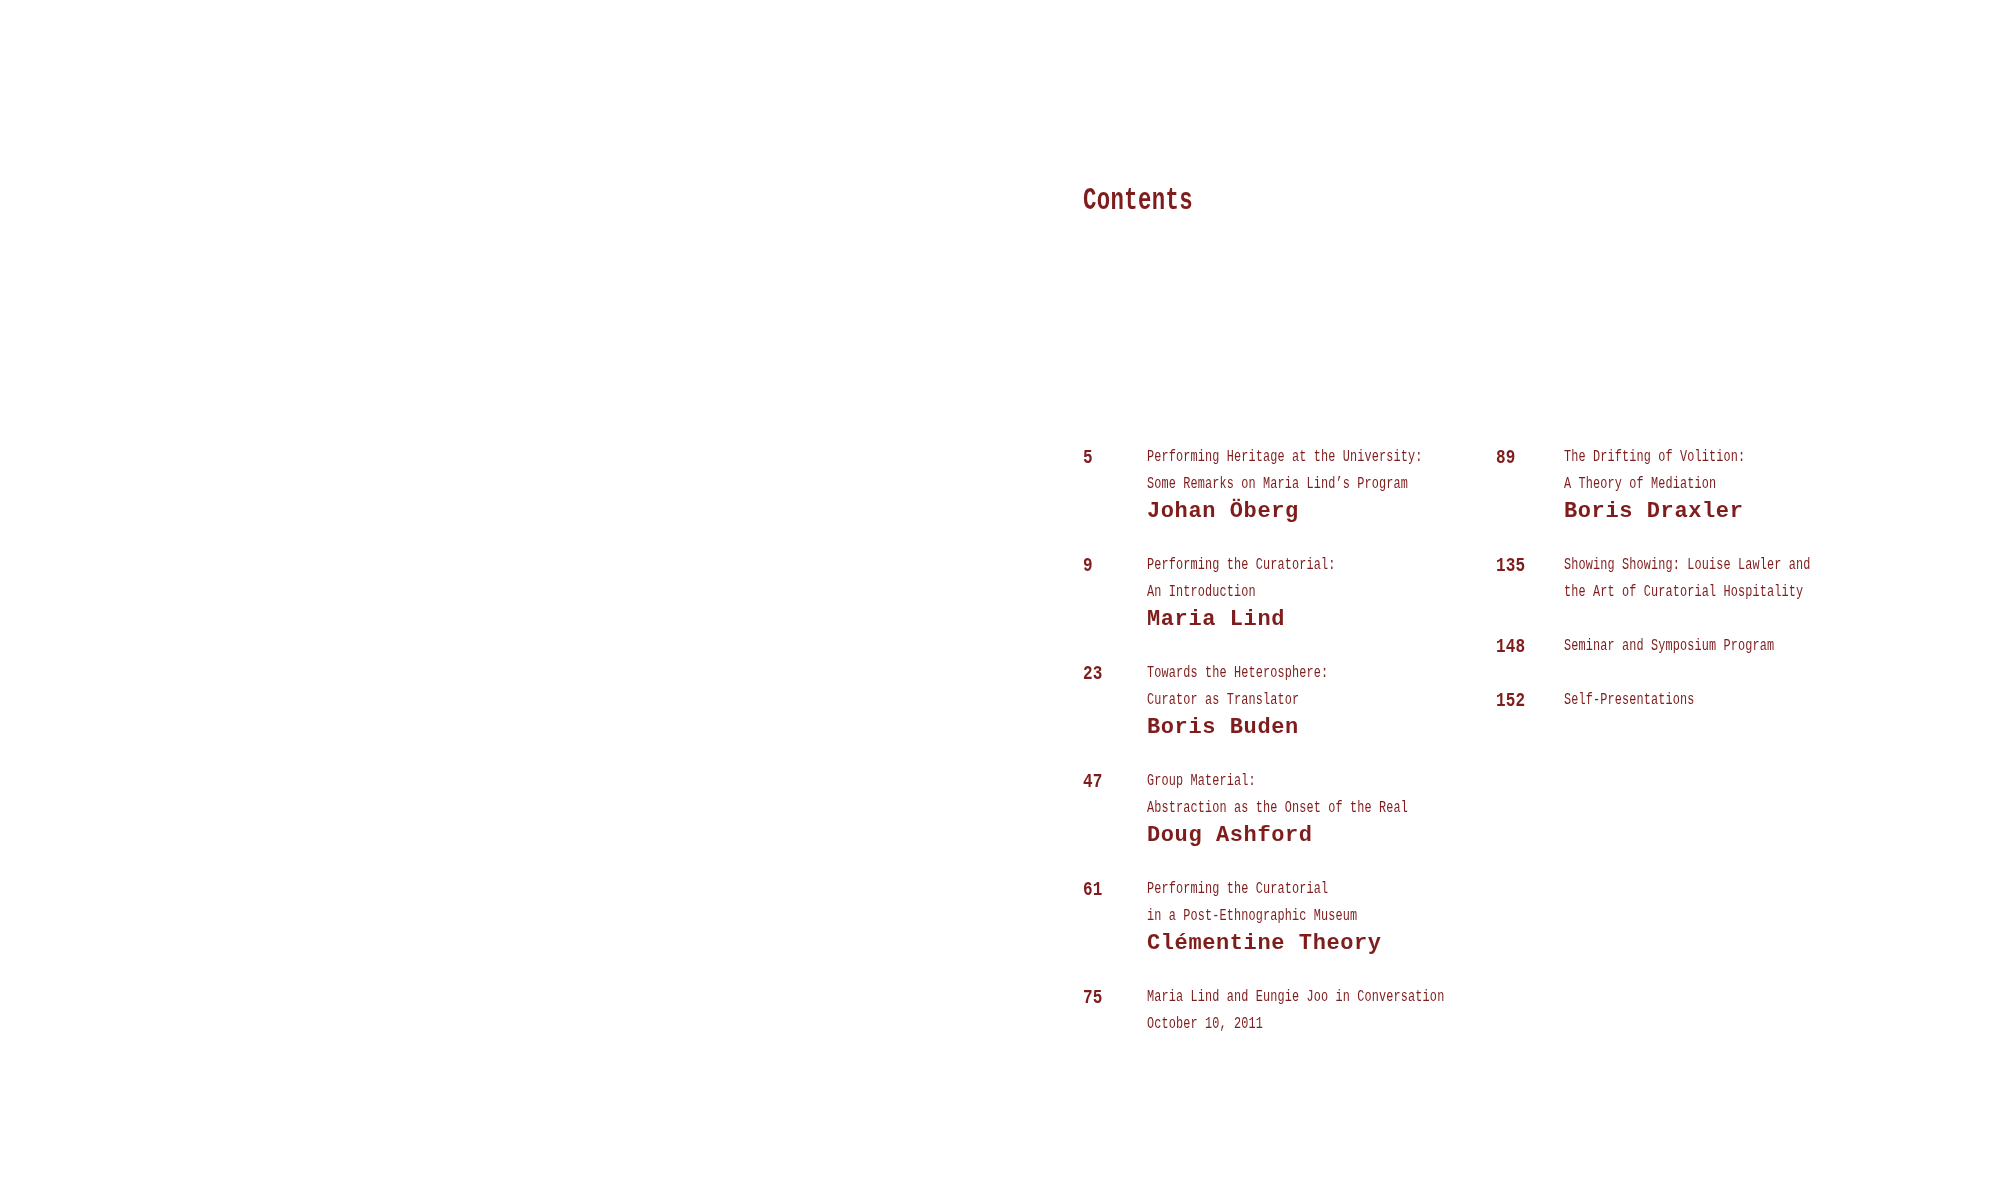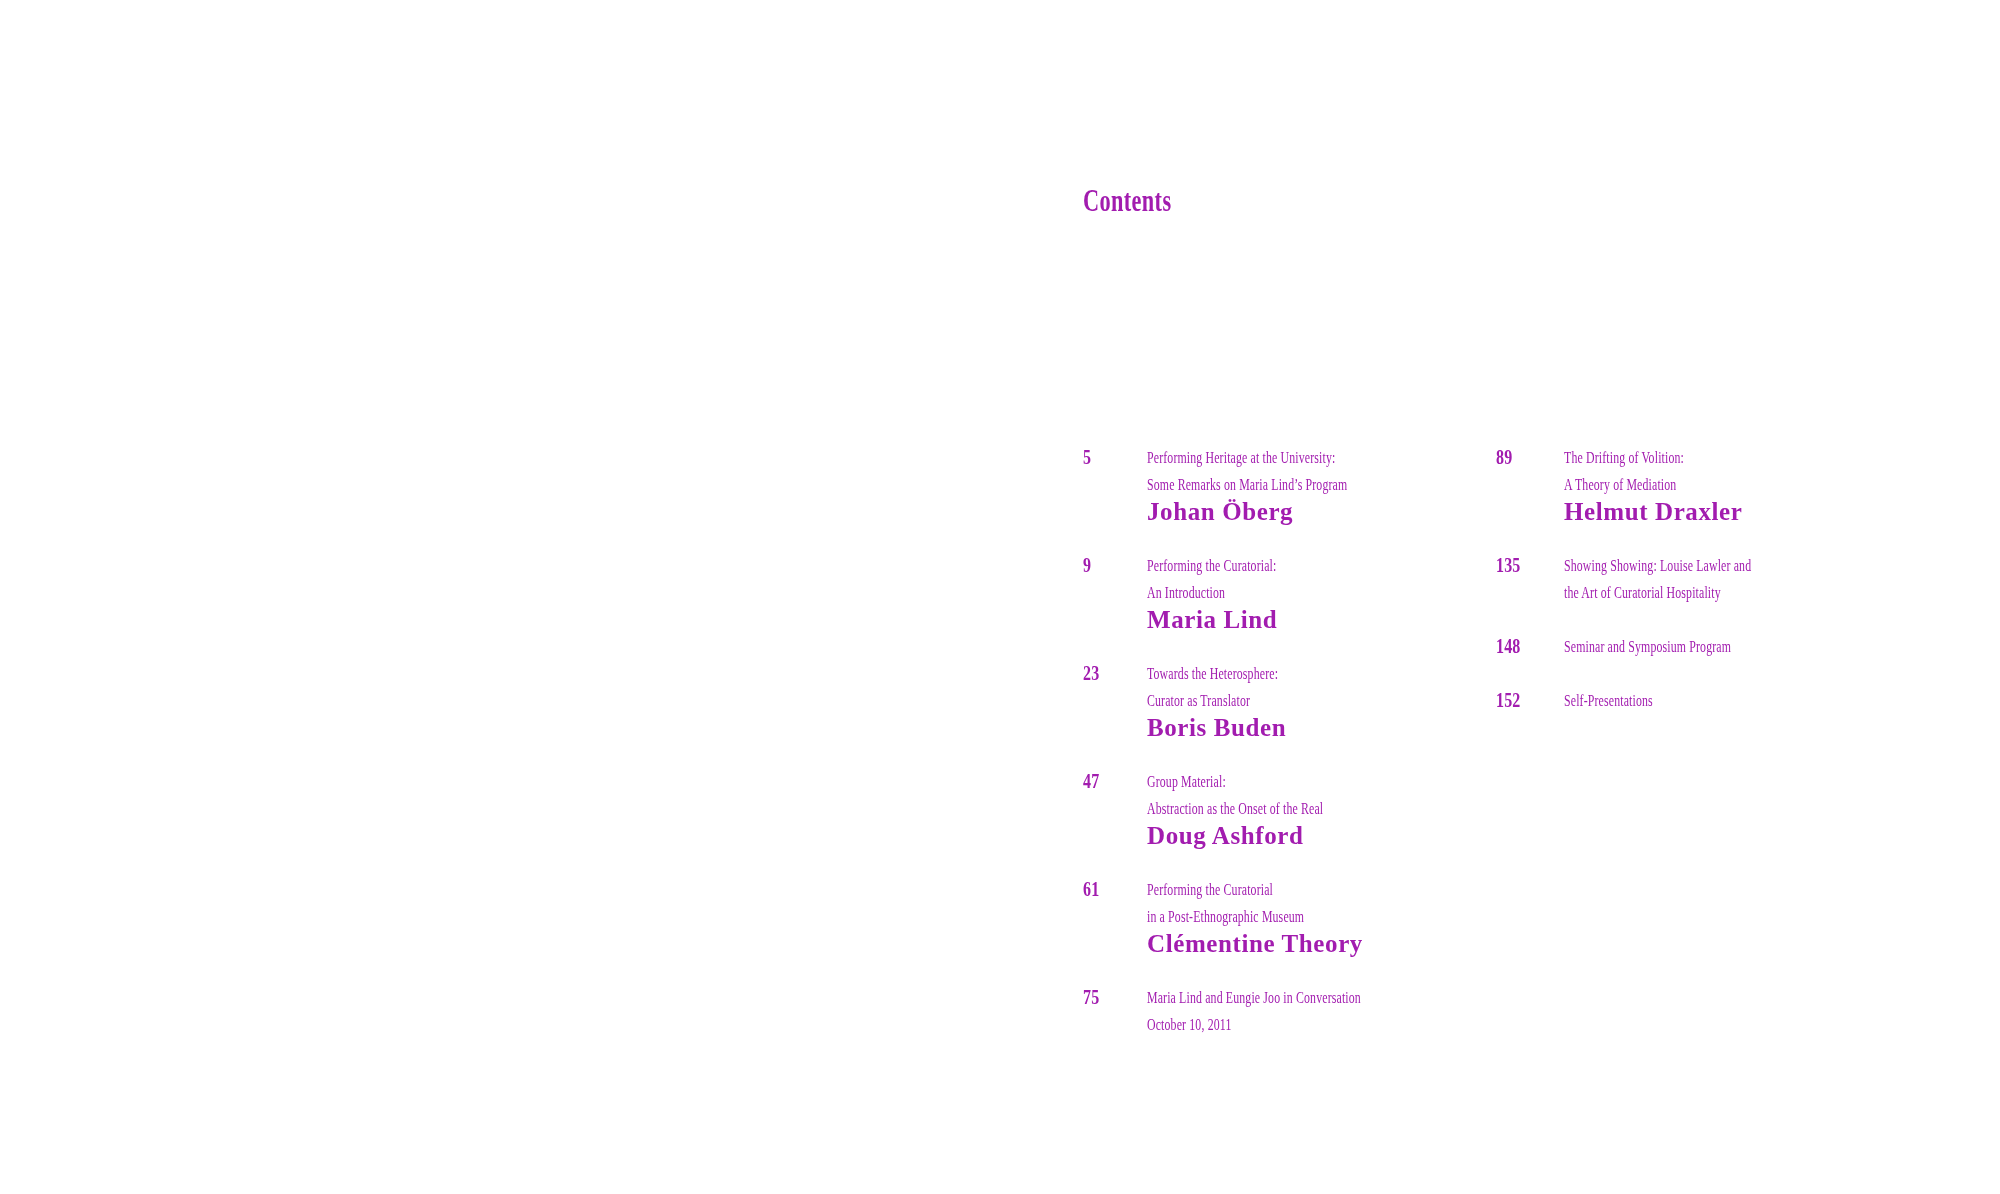--- a/index.html
+++ b/index.html
@@ -2,22 +2,22 @@
 <html><head>
 <meta charset="utf-8">
 <style>
   html, body { margin: 0; padding: 0; background: #ffffff; }
   .sheet {
     position: relative;
     width: 2000px;
     height: 1194px;
     background: #ffffff;
     overflow: hidden;
-    font-family: Liberation Serif, serif;
-    color: #a21caf;
+    font-family: Liberation Mono, monospace;
+    color: #7f1d1d;
   }
   .heading {
     position: absolute;
     left: 1083px;
     top: 183px;
     font-size: 31px;
     font-weight: 700;
     white-space: nowrap;
   }
   .cond {
@@ -48,21 +48,21 @@
   }
   .col-right .num { width: 68px; }
   .num .cond { transform: scaleX(0.8); }
   .lines { flex: 1; min-width: 0; }
   .tline {
     font-size: 16px;
     line-height: 27px;
     white-space: nowrap;
   }
   .author {
-    font-size: 25px;
+    font-size: 22px;
     line-height: 27px;
     font-weight: 700;
     letter-spacing: 0.6px;
     white-space: nowrap;
   }
 </style>
 </head>
 <body>
 
 <div class="sheet">
@@ -128,21 +128,21 @@
 
   </div>
 
   <div class="col col-right">
 
     <div class="entry">
       <div class="num"><span class="cond">89</span></div>
       <div class="lines">
         <div class="tline"><span class="cond">The Drifting of Volition:</span></div>
         <div class="tline"><span class="cond">A Theory of Mediation</span></div>
-        <div class="author">Helmut Draxler</div>
+        <div class="author">Boris Draxler</div>
       </div>
     </div>
 
 
     <div class="entry">
       <div class="num"><span class="cond">135</span></div>
       <div class="lines">
         <div class="tline"><span class="cond">Showing Showing: Louise Lawler and</span></div>
         <div class="tline"><span class="cond">the Art of Curatorial Hospitality</span></div>
       </div>

